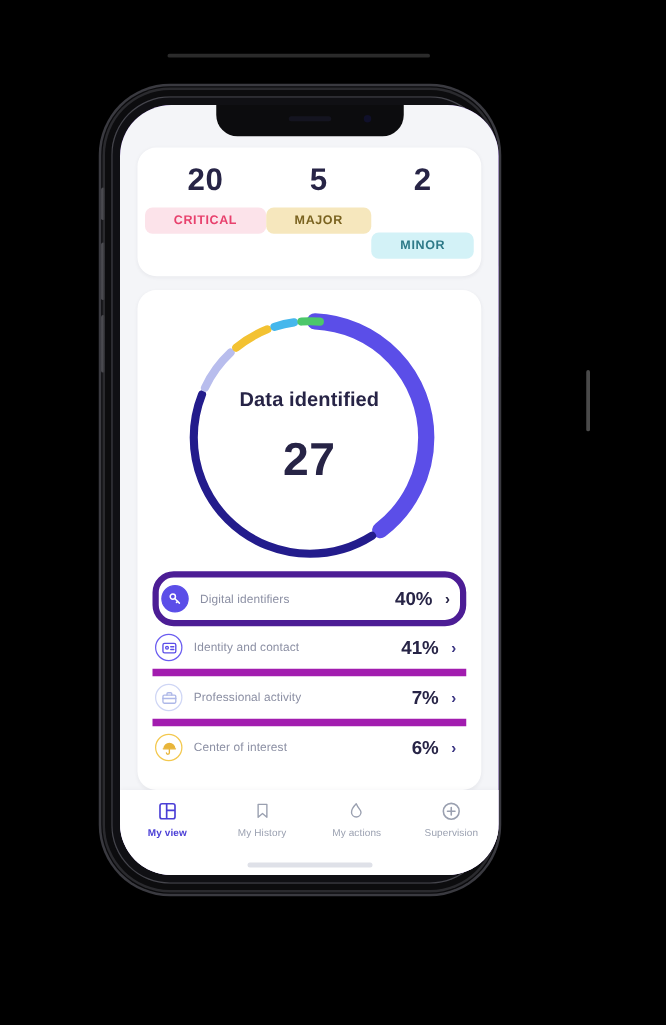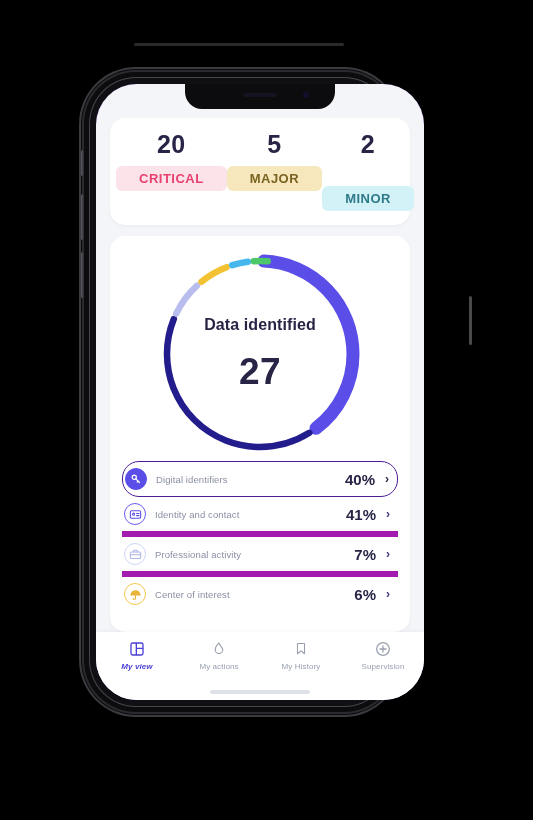--- a/index.html
+++ b/index.html
@@ -74,21 +74,21 @@
   .btn-power  {
     right: -3px; top: 140px; width: 3px; height: 74px;
     background: linear-gradient(270deg, #5a5a60, #2a2a2e);
   }
 
   
   .screen {
     position: absolute;
     left: 12px;
     top: 12px;
-    width: 328px;
+    width: 303px;
     height: 616px;
     border-radius: 41px;
     background: #4c1d95;
     overflow: hidden;
   }
   .notch {
     position: absolute;
     left: 50%;
     transform: translateX(-50%);
     top: 0;
@@ -153,21 +153,21 @@
     gap: 9px;
   }
   .stat-value {
     font-size: 25px;
     font-weight: bold;
     color: #272446;
     letter-spacing: 0.5px;
     line-height: 1;
   }
   .stat-badge {
-    font-size: 13px;
+    font-size: 10px;
     font-weight: bold;
     letter-spacing: 0.5px;
     padding: 5px 23px;
     border-radius: 6px;
     white-space: nowrap;
   }
   .badge-critical { background: #fce3ea; color: #e8416d; }
   .badge-major    { background: #f6e7bd; color: #7a6320; }
   .badge-minor    { background: #d3f2f7; color: #2e7a88; margin-top: 20px; }
 
@@ -222,21 +222,21 @@
     display: flex;
     align-items: center;
     height: 34px;
     padding: 0 4px 0 2px;
     border-bottom: 6px solid #a21caf;
     position: relative;
   }
   .legend-row:last-child { border-bottom: none; }
   .legend-row.active {
     border-bottom: none;
-    border: 1px solid #4c1d95;
+    border: 5px solid #4c1d95;
     border-radius: 17px;
     padding-left: 2px;
   }
   .legend-icon {
     width: 22px;
     height: 22px;
     border-radius: 50%;
     display: flex;
     align-items: center;
     justify-content: center;
@@ -297,21 +297,21 @@
     flex-direction: column;
     align-items: center;
     gap: 5px;
   }
   .tab-icon { height: 17px; display: flex; align-items: center; }
   .tab-label {
     font-size: 8px;
     color: #9aa0b0;
     letter-spacing: 0.1px;
   }
-  .tab.active .tab-label { color: #4b3fd6; font-weight: bold; font-style: italic; }
+  .tab.active .tab-label { color: #4b3fd6; font-weight: bold; }
   .home-indicator {
     position: absolute;
     left: 50%;
     transform: translateX(-50%);
     bottom: 6px;
     width: 100px;
     height: 4px;
     border-radius: 2px;
     background: #dfe1e8;
   }
@@ -452,33 +452,33 @@
               <path d="M11 3 V21"></path>
               <path d="M11 11 H21"></path>
             </svg>
           </span>
           <span class="tab-label">My view</span>
         </div>
 
         <div class="tab">
           <span class="tab-icon">
             <svg width="14" height="17" viewBox="0 0 24 24" fill="none" stroke="#9aa0b0" stroke-width="1.9" stroke-linejoin="round">
+              <path d="M6 3.5 H18 V21 L12 16 L6 21 Z"></path>
+            </svg>
+          </span>
+          <span class="tab-label">My History</span>
+        </div>
+
+        <div class="tab">
+          <span class="tab-icon">
+            <svg width="14" height="17" viewBox="0 0 24 24" fill="none" stroke="#9aa0b0" stroke-width="1.9" stroke-linejoin="round">
               <path d="M12 2.5 C12 2.5 5.5 9 5.5 14.2 a6.5 6.5 0 0 0 13 0 C18.5 11.5 15 9.5 12 2.5 Z"></path>
             </svg>
           </span>
           <span class="tab-label">My actions</span>
-        </div>
-
-        <div class="tab">
-          <span class="tab-icon">
-            <svg width="14" height="17" viewBox="0 0 24 24" fill="none" stroke="#9aa0b0" stroke-width="1.9" stroke-linejoin="round">
-              <path d="M6 3.5 H18 V21 L12 16 L6 21 Z"></path>
-            </svg>
-          </span>
-          <span class="tab-label">My History</span>
         </div>
 
         <div class="tab">
           <span class="tab-icon">
             <svg width="16" height="16" viewBox="0 0 24 24" fill="none" stroke="#9aa0b0" stroke-width="1.9" stroke-linecap="round">
               <circle cx="12" cy="12" r="9.5"></circle>
               <path d="M12 7.5 V16.5 M7.5 12 H16.5"></path>
             </svg>
           </span>
           <span class="tab-label">Supervision</span>

